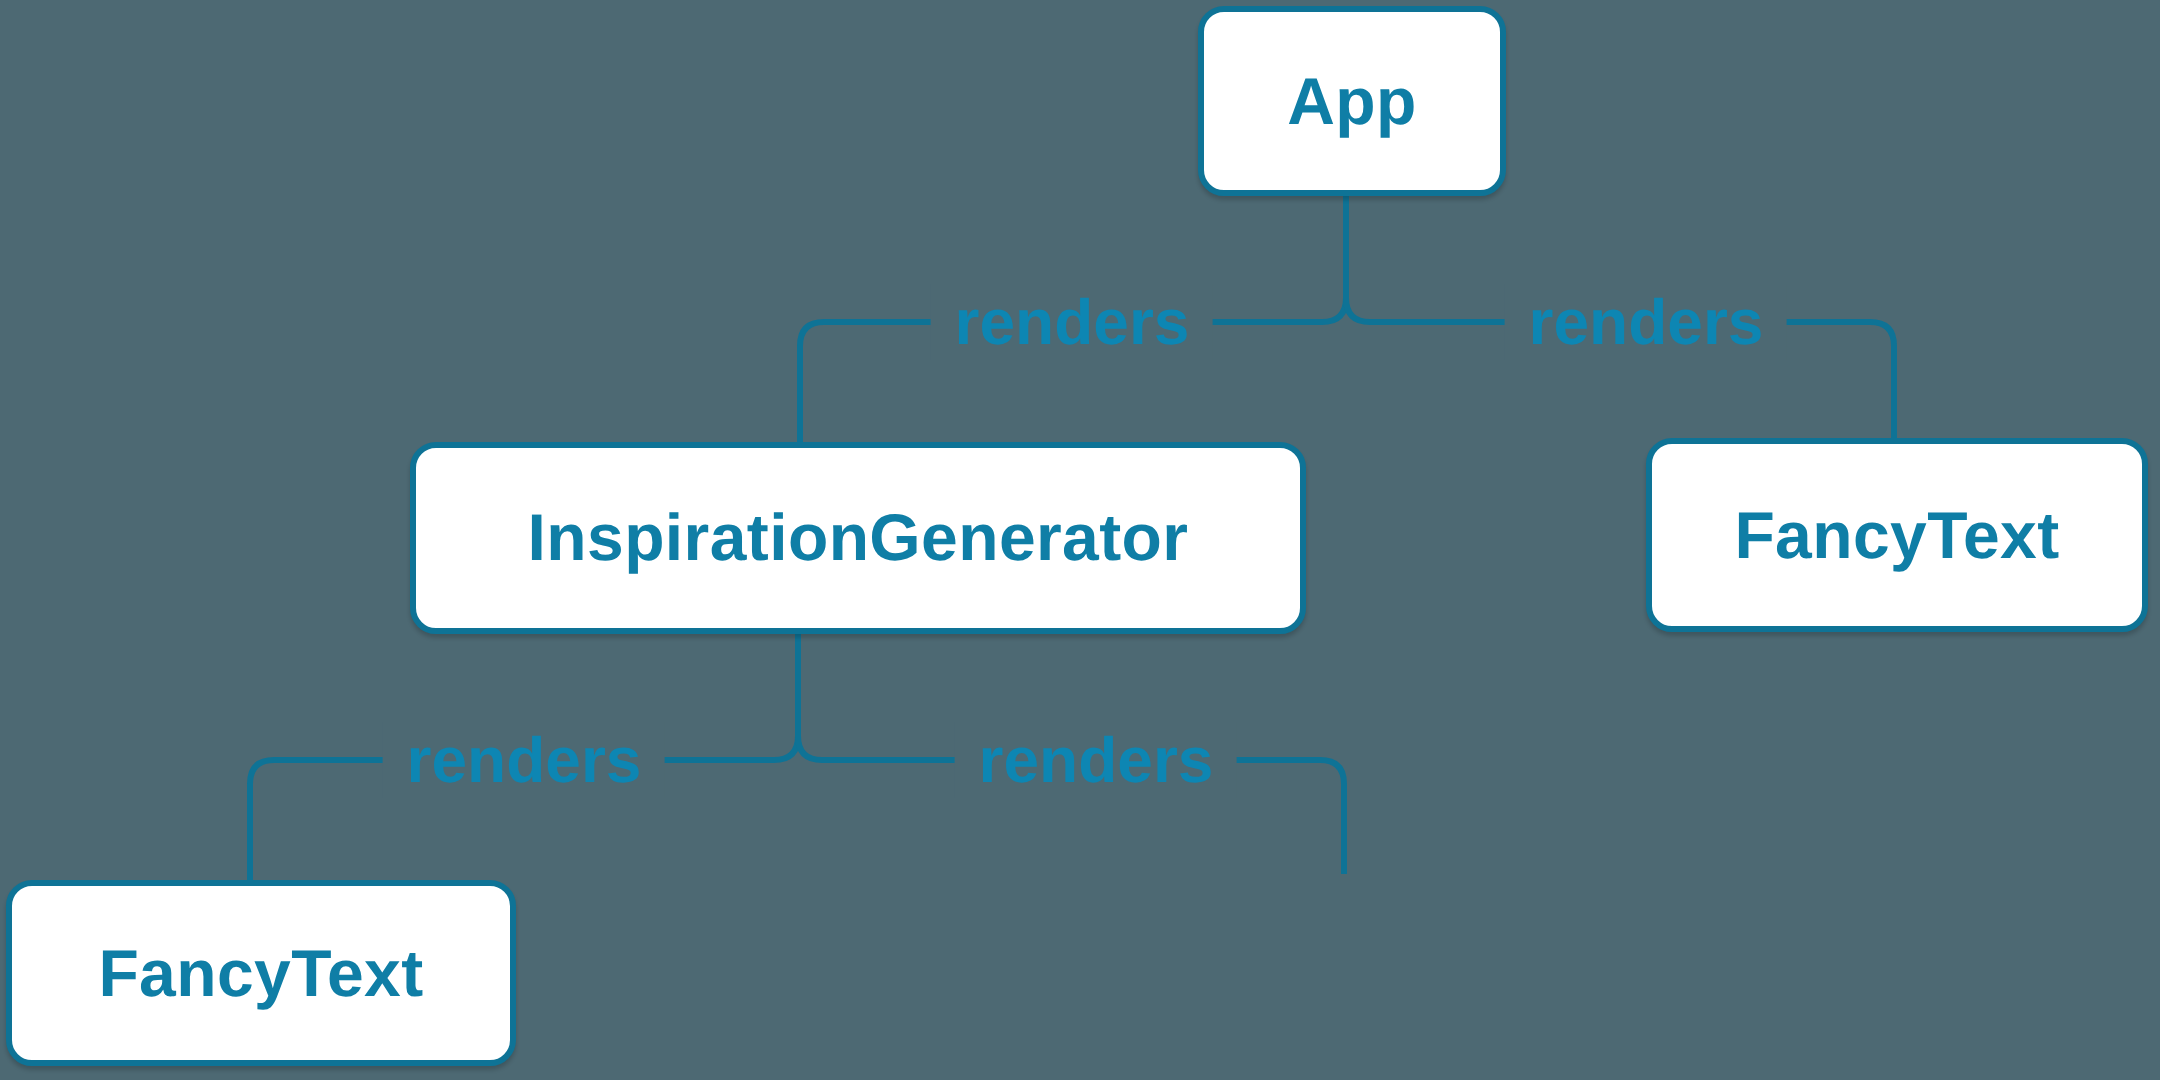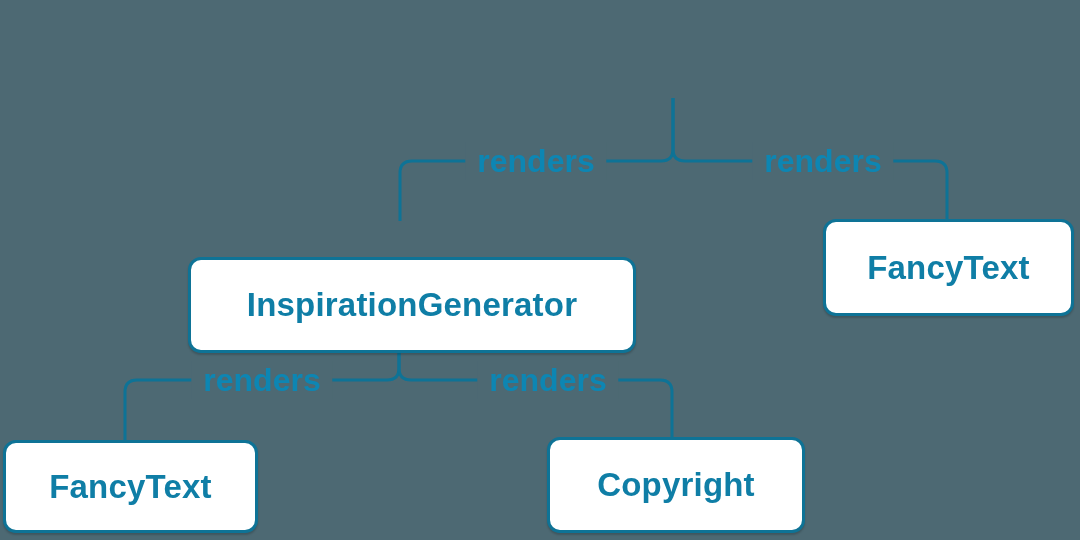--- a/index.html
+++ b/index.html
@@ -26,21 +26,21 @@
     display: flex;
     align-items: center;
     justify-content: center;
     color: var(--node-text, #0f7ea6);
     font-size: 33px;
     font-weight: 600;
     letter-spacing: 0.2px;
     box-shadow: 0 2px 2px rgba(0,0,0,0.18);
   }
   .n-app        { left: 599px; top: 3px;   width: 154px; height: 95px; }
-  .n-ig         { left: 188px; top: 221px; width: 448px; height: 96px; margin-top: 36px; }
+  .n-ig         { left: 205px; top: 221px; width: 448px; height: 96px; }
   .n-ft-top     { left: 823px; top: 219px; width: 251px; height: 97px; }
   .n-ft-bottom  { left: 3px;   top: 440px; width: 255px; height: 93px; }
   .n-copyright  { left: 547px; top: 437px; width: 258px; height: 96px; }
   .edge-label {
     position: absolute;
     transform: translate(-50%, -50%);
     background: var(--background, #4d6973);
     color: var(--edge-label-text, #0d86b3);
     font-size: 32px;
     font-weight: bold;
@@ -58,35 +58,35 @@
 
 <div class="canvas">
 
   <svg class="wires" viewBox="0 0 1080 540" xmlns="http://www.w3.org/2000/svg" aria-hidden="true">
     <path d="M 673 98 L 673 149 Q 673 161 661 161 L 412 161 Q 400 161 400 173 L 400 221"></path>
     <path d="M 673 98 L 673 149 Q 673 161 685 161 L 935 161 Q 947 161 947 173 L 947 219"></path>
     <path d="M 399 317 L 399 368 Q 399 380 387 380 L 137 380 Q 125 380 125 392 L 125 440"></path>
     <path d="M 399 317 L 399 368 Q 399 380 411 380 L 660 380 Q 672 380 672 392 L 672 437"></path>
   </svg>
 
+  <div class="node n-app">
+    <span>App</span>
+  </div>
 
   <div class="node n-ig">
     <span>InspirationGenerator</span>
   </div>
 
   <div class="node n-ft-top">
     <span>FancyText</span>
   </div>
 
   <div class="node n-ft-bottom">
     <span>FancyText</span>
   </div>
 
-  <div class="node n-copyright">
-    <span>Copyright</span>
-  </div>
 
   <div class="edge-label el-0">renders</div>
   <div class="edge-label el-1">renders</div>
   <div class="edge-label el-2">renders</div>
   <div class="edge-label el-3">renders</div>
 
 </div>
 
 </body></html>

